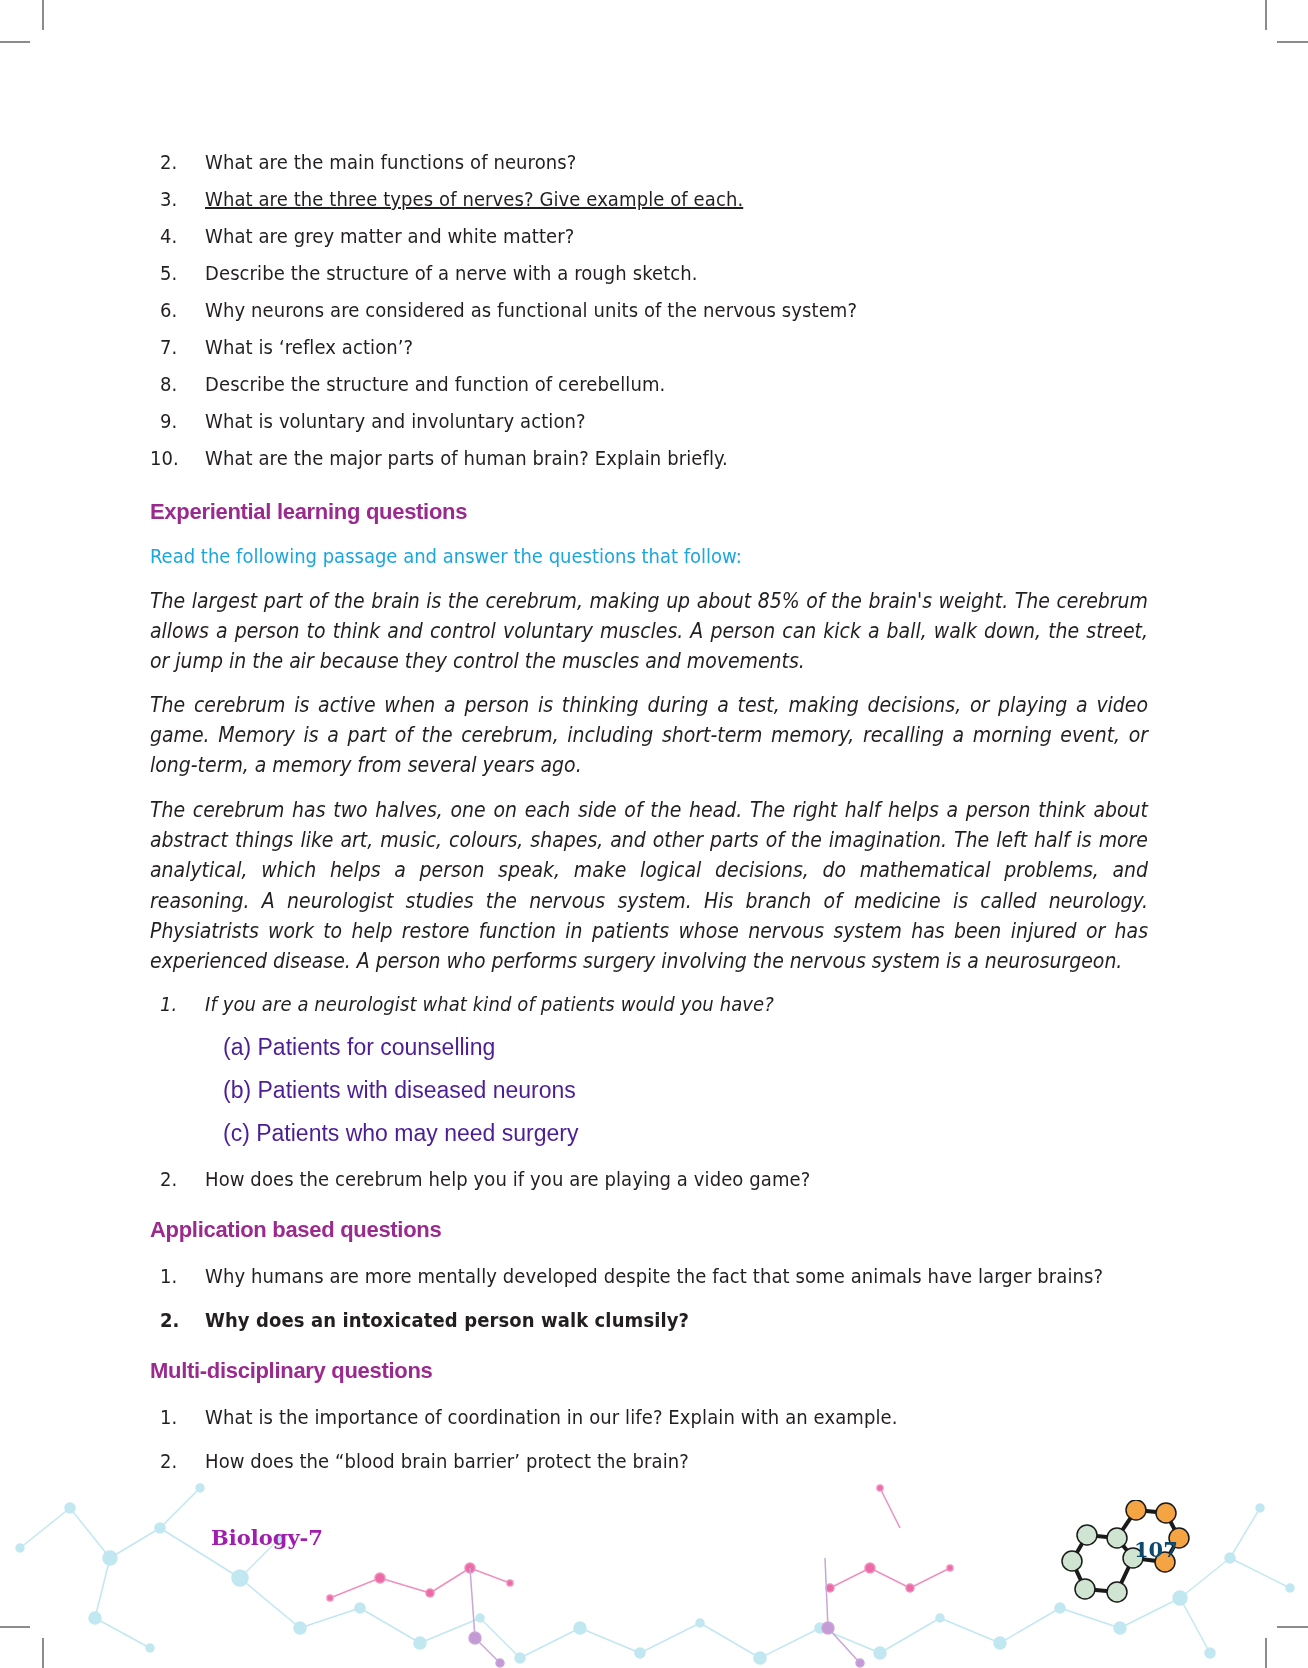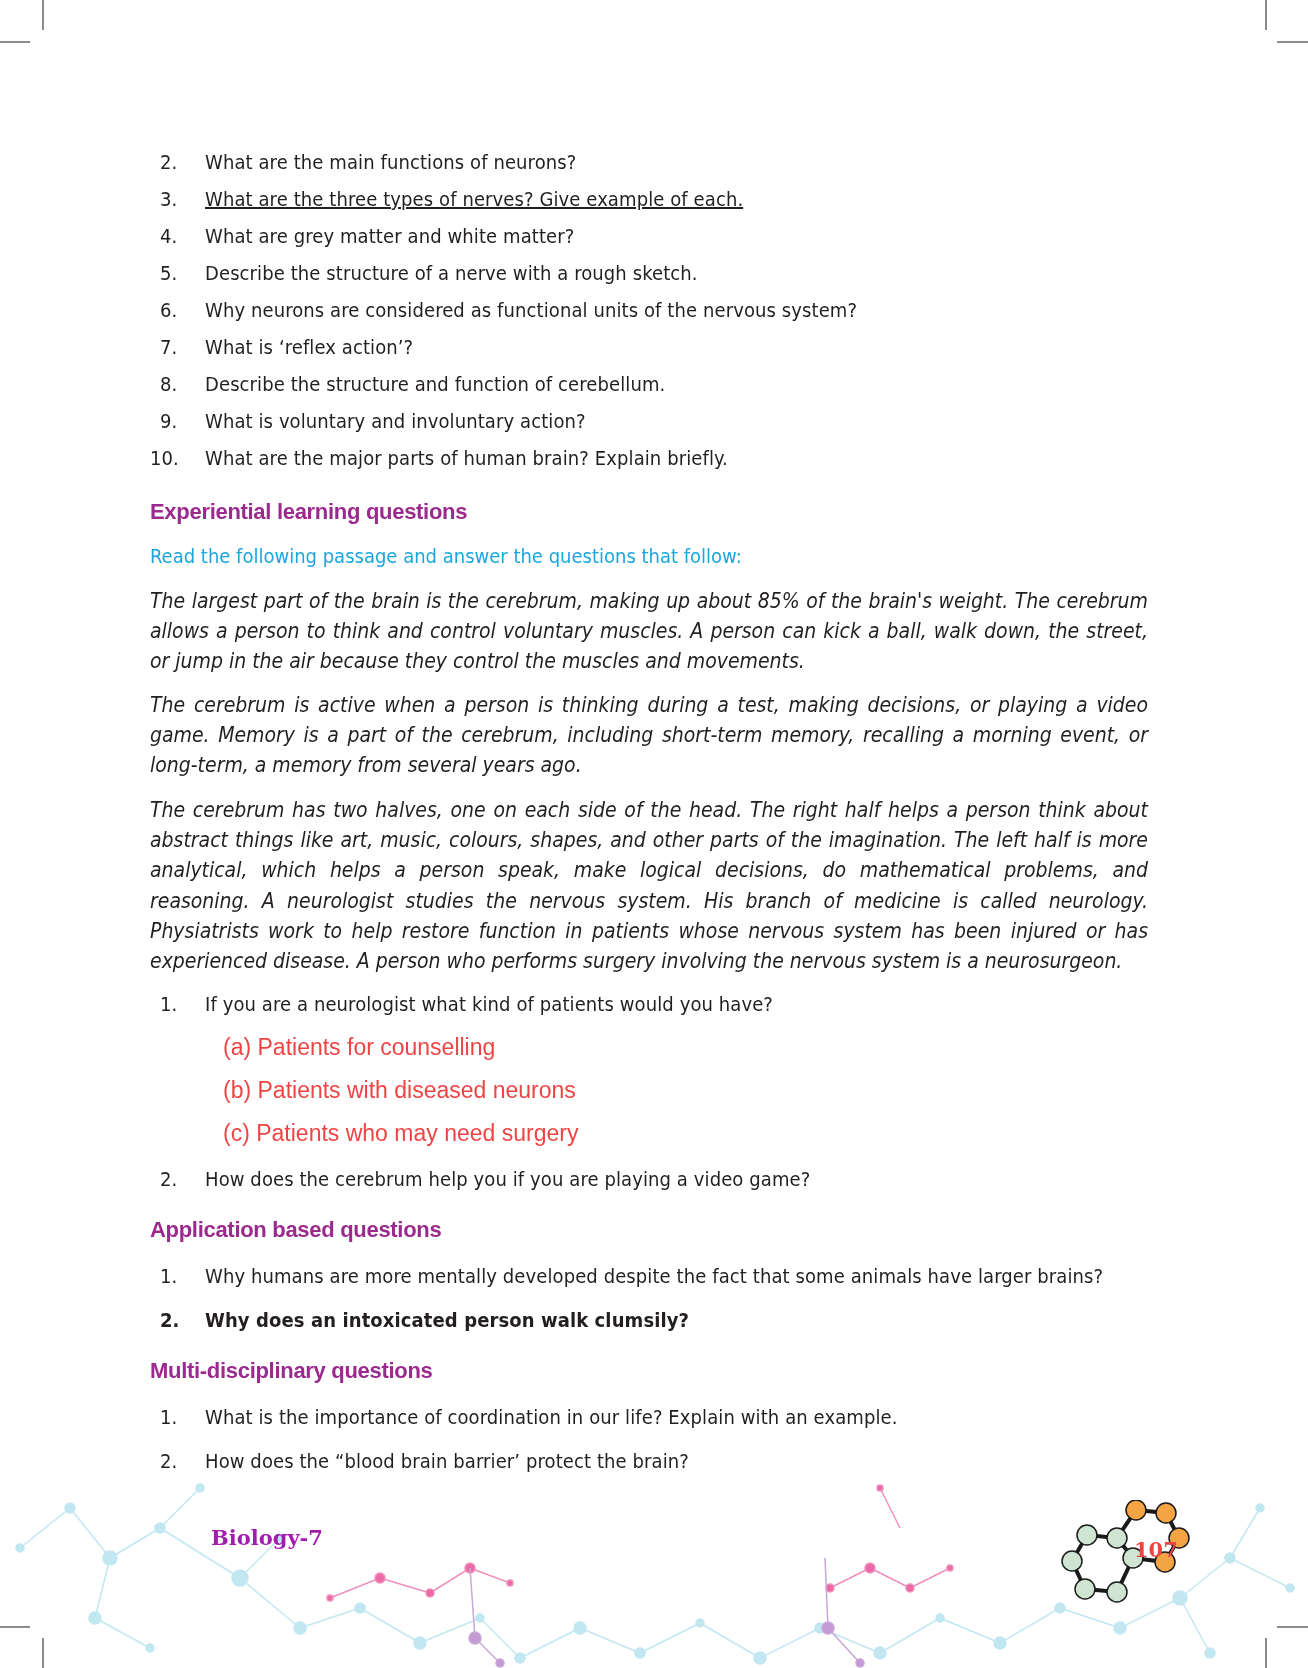--- a/index.html
+++ b/index.html
@@ -6,23 +6,23 @@
   body { width:1308px; height:1668px; position:relative; overflow:hidden;
          font-family:"DejaVu Sans Condensed","DejaVu Sans",sans-serif; color:#231f20; }
   .crop { position:absolute; background:#8c8c8c; }
   .content { position:absolute; left:150px; top:0; width:998px; }
   .q { position:absolute; left:0; font-size:20px; line-height:24px; white-space:nowrap; letter-spacing:0.1px; }
   .q .num { display:inline-block; width:55px; padding-left:10px; box-sizing:border-box; }
   .heading { position:absolute; left:0; font-family:"Liberation Sans",sans-serif; font-weight:bold; font-size:22px;
              color:#9b2a8e; letter-spacing:-0.3px; }
   .subhead { position:absolute; left:0; font-size:20px; color:#1ba6e0; }
   .para { position:absolute; left:0; width:998px; font-size:21px; line-height:30.2px; text-align:justify;font-style:italic; }
-  .opt { position:absolute; left:73px; font-family:"Liberation Sans",sans-serif; font-size:23px; color:#ef4444; white-space:nowrap; }
+  .opt { position:absolute; left:73px; font-family:"Liberation Sans",sans-serif; font-size:23px; color:#4c1d95; white-space:nowrap; }
   .footer-title { position:absolute; left:211px; top:1525px; font-family:"DejaVu Serif",serif; font-weight:bold; font-size:21px; color:#a21caf;text-align:right; }
-  .page-num { position:absolute; left:1134px; top:1537px; font-family:"DejaVu Serif",serif; font-weight:bold; font-size:21px; color:#ef4444; }
+  .page-num { position:absolute; left:1134px; top:1537px; font-family:"DejaVu Serif",serif; font-weight:bold; font-size:21px; color:#0c4a6e; }
 </style>
 </head>
 <body>
 
 <div class="crop" style="left:42px;top:0;width:2px;height:30px;"></div>
 <div class="crop" style="left:0;top:41px;width:30px;height:2px;"></div>
 <div class="crop" style="left:1265px;top:0;width:2px;height:30px;"></div>
 <div class="crop" style="left:1277px;top:41px;width:31px;height:2px;"></div>
 <div class="crop" style="left:0;top:1626px;width:30px;height:2px;"></div>
 <div class="crop" style="left:42px;top:1638px;width:2px;height:30px;"></div>
@@ -134,21 +134,21 @@
     <div class="q" style="top:409px;"><span class="num">9.</span><span>What is voluntary and involuntary action?</span></div>
     <div class="q" style="top:446px;"><span class="num" style="padding-left:0;">10.</span><span>What are the major parts of human brain? Explain briefly.</span></div>
   </div>
 
   <div class="heading" style="top:499px;">Experiential learning questions</div>
   <div class="subhead" style="top:544px;">Read the following passage and answer the questions that follow:</div>
   <div class="para" style="top:586px;">The largest part of the brain is the cerebrum, making up about 85% of the brain's weight. The cerebrum allows a person to think and control voluntary muscles. A person can kick a ball, walk down, the street, or jump in the air because they control the muscles and movements.</div>
   <div class="para" style="top:690px;">The cerebrum is active when a person is thinking during a test, making decisions, or playing a video game. Memory is a part of the cerebrum, including short-term memory, recalling a morning event, or long-term, a memory from several years ago.</div>
   <div class="para" style="top:795px;">The cerebrum has two halves, one on each side of the head. The right half helps a person think about abstract things like art, music, colours, shapes, and other parts of the imagination. The left half is more analytical, which helps a person speak, make logical decisions, do mathematical problems, and reasoning. A neurologist studies the nervous system. His branch of medicine is called neurology. Physiatrists work to help restore function in patients whose nervous system has been injured or has experienced disease. A person who performs surgery involving the nervous system is a neurosurgeon.</div>
 
-  <div class="q" style="top:992px;"><span class="num">1.</span><span>If you are a neurologist what kind of patients would you have?</span></div>
+  <div class="q" style="top:992px;font-style:italic;"><span class="num">1.</span><span>If you are a neurologist what kind of patients would you have?</span></div>
   <div class="opt" style="top:1034px;">(a) Patients for counselling</div>
   <div class="opt" style="top:1077px;">(b) Patients with diseased neurons</div>
   <div class="opt" style="top:1120px;">(c) Patients who may need surgery</div>
   <div class="q" style="top:1167px;"><span class="num">2.</span><span>How does the cerebrum help you if you are playing a video game?</span></div>
 
   <div class="heading" style="top:1217px;text-align:center;">Application based questions</div>
   <div class="q" style="top:1264px;"><span class="num">1.</span><span>Why humans are more mentally developed despite the fact that some animals have larger brains?</span></div>
   <div class="q" style="top:1308px;font-weight:bold;"><span class="num">2.</span><span>Why does an intoxicated person walk clumsily?</span></div>
 
   <div class="heading" style="top:1358px;">Multi-disciplinary questions</div>

